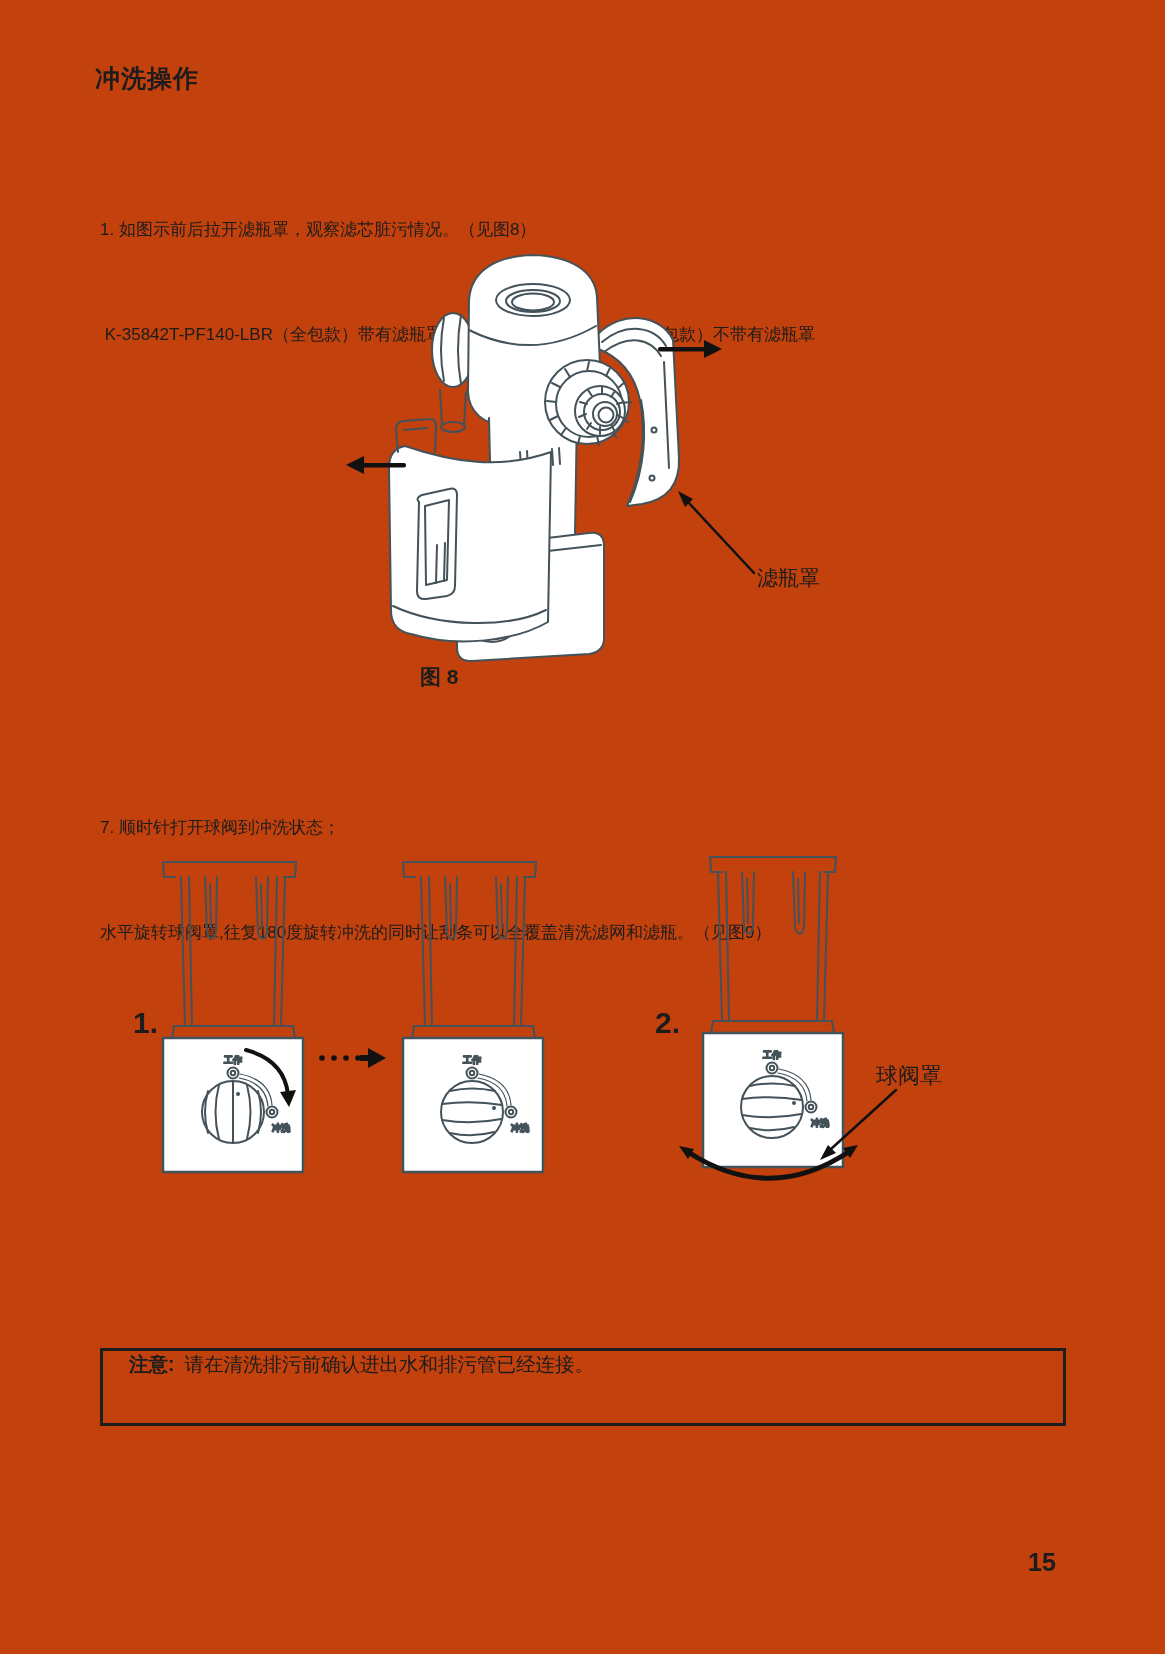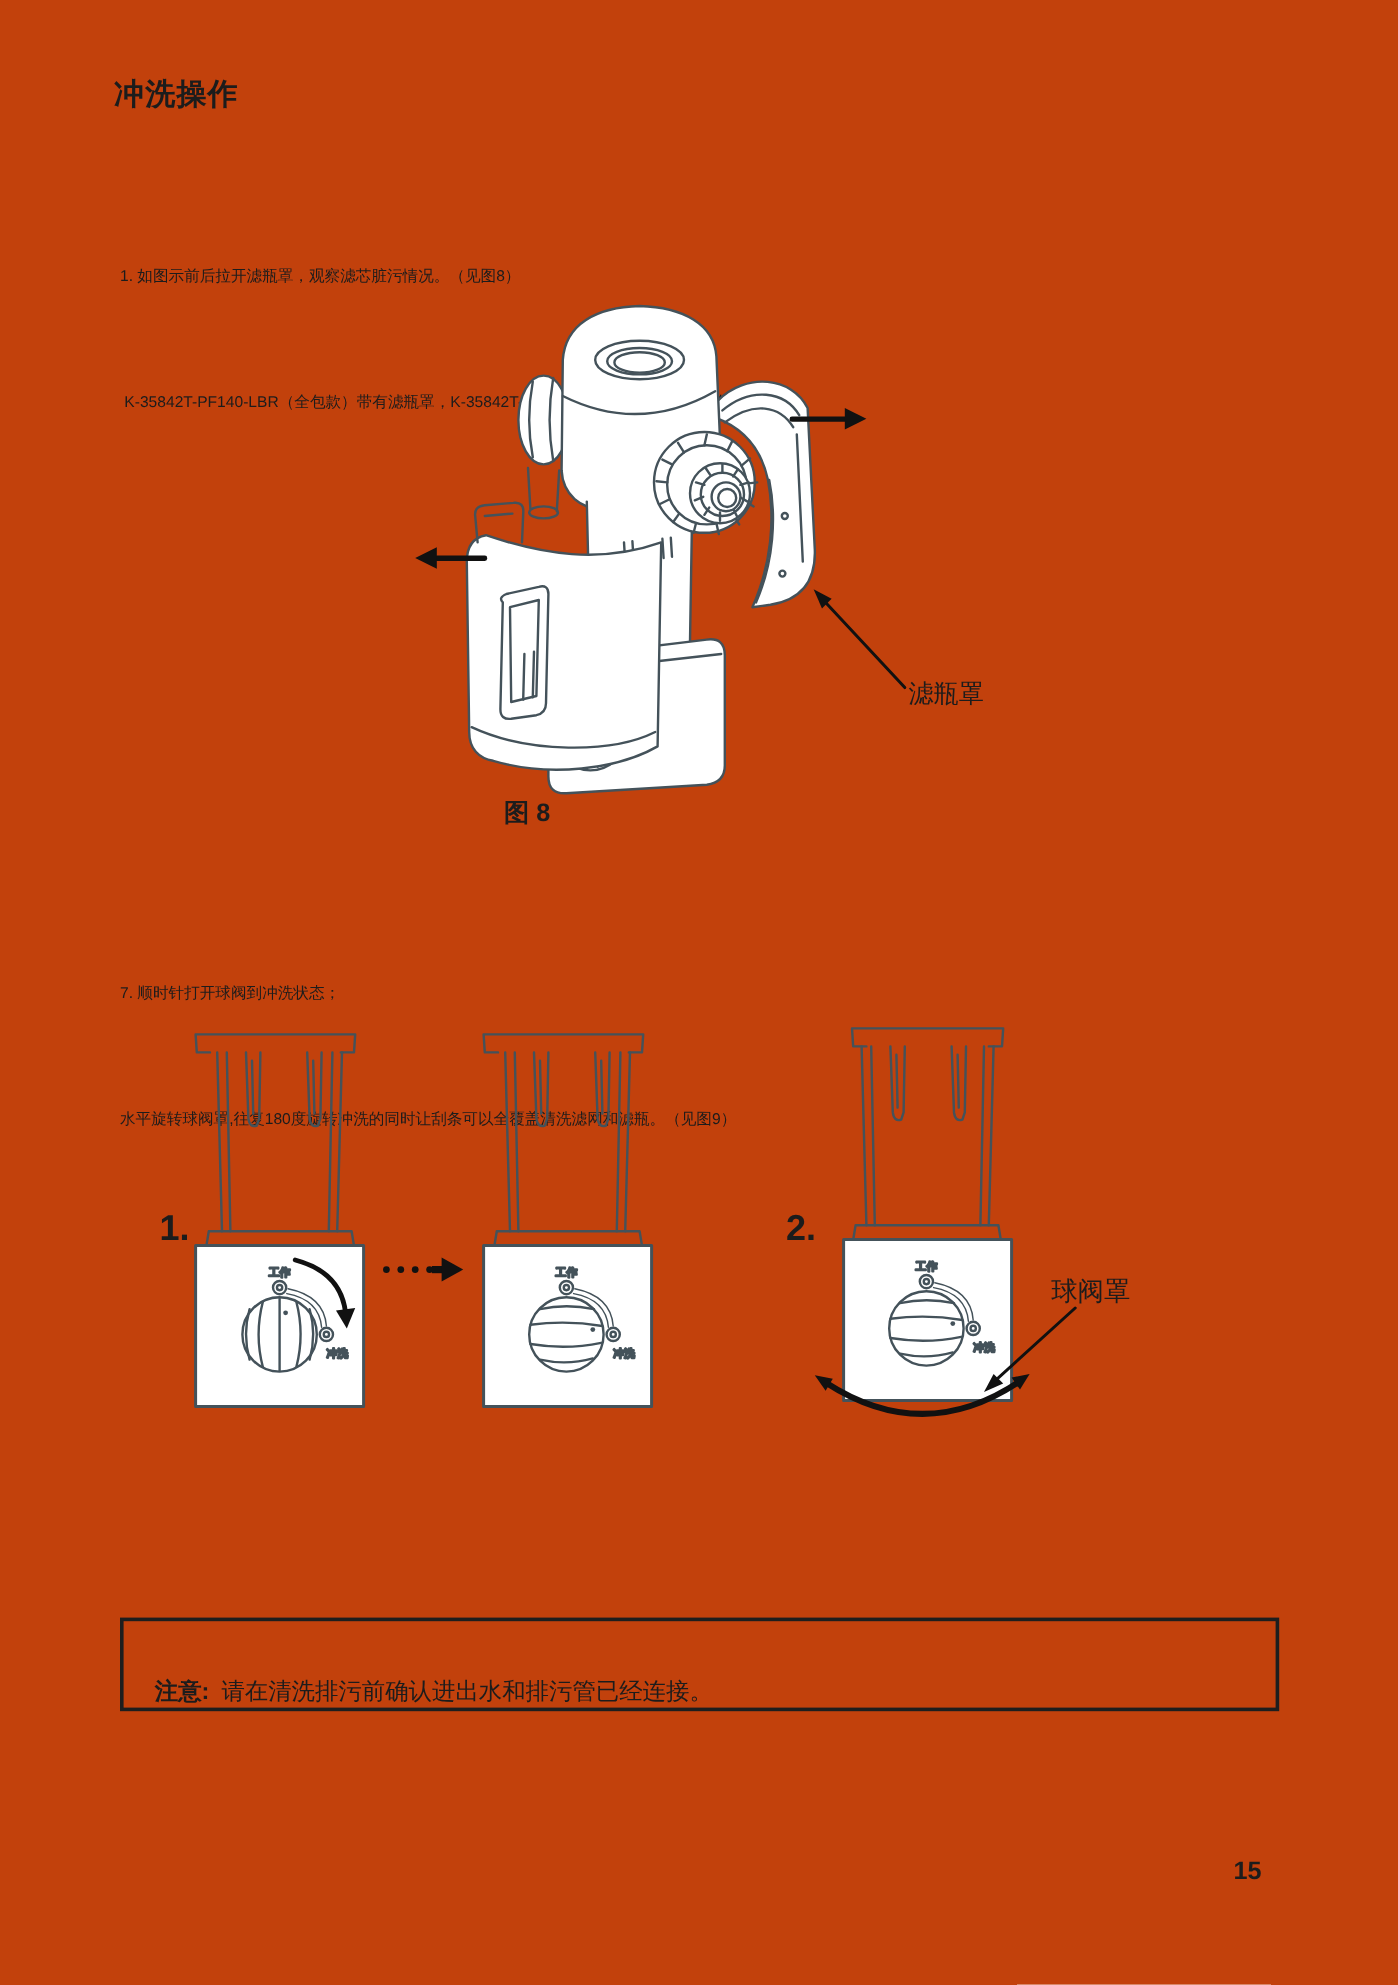--- a/index.html
+++ b/index.html
@@ -1,29 +1,29 @@
 <!DOCTYPE html>
 <html><head>
 <meta charset="utf-8">
 <style>
   html,body{margin:0;padding:0;background:#ffffff;}
   body{font-family:"Liberation Sans","DejaVu Sans",sans-serif;color:#1c1c1c;}
   .page{position:relative;width:1165px;height:1654px;background:#c2410c;overflow:hidden;}
   .abs{position:absolute;}
   .title{left:95px;top:62px;font-size:25px;font-weight:bold;letter-spacing:1px;}
-  .para{font-size:13px;line-height:35px;white-space:pre;}
+  .para{font-size:17px;line-height:35px;white-space:pre;}
   .step1{left:100px;top:142px;}
   .step2{left:100px;top:740px;}
   .fig-caption{font-size:21px;font-weight:bold;text-align:left;width:280px;}
   .cap8{left:420px;top:663px;}
   .cap9{left:420px;top:1238px;}
   .notebox{left:100px;top:1348px;width:966px;height:78px;border:3px solid #1e1e1e;
-           display:flex;align-items:flex-end;box-sizing:border-box;padding-left:26px;font-size:19.5px;}
+           display:flex;align-items:flex-start;box-sizing:border-box;padding-left:26px;font-size:19.5px;}
   .notebox b{margin-right:10px;}
-  .pagenum{left:1028px;top:1548px;font-size:21px;font-weight:bold;}
+  .pagenum{left:1028px;top:1548px;font-size:25px;font-weight:bold;}
   svg{position:absolute;overflow:visible;}
   svg text{font-family:"Liberation Sans","DejaVu Sans",sans-serif;fill:#1c1c1c;}
   .lineart{stroke:#44525a;fill:none;stroke-width:2;stroke-linecap:round;stroke-linejoin:round;}
 </style>
 </head>
 <body>
 
 <div class="page">
 
   <div class="abs title">冲洗操作</div>

